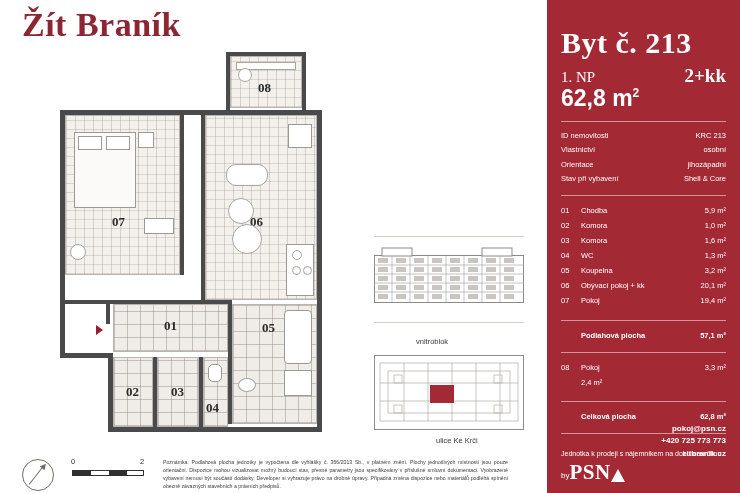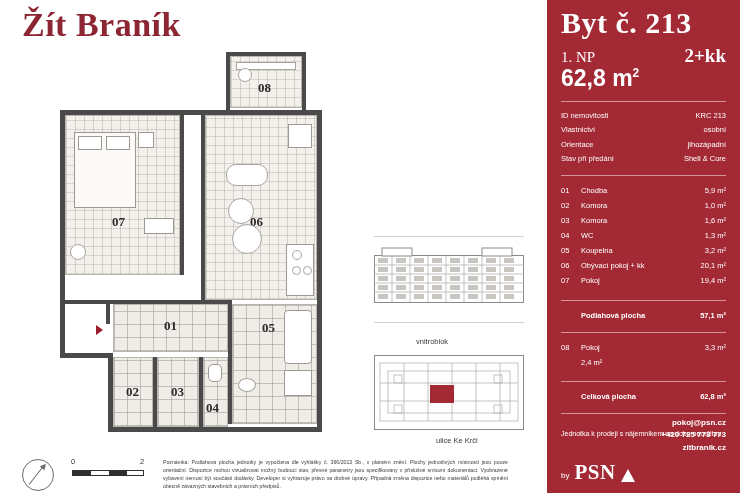--- a/index.html
+++ b/index.html
@@ -165,21 +165,21 @@
     background: #a32a35;
     color: #ffffff;
   }
   .r-pad { padding: 0 14px; }
 
   .unit-title {
     font-family: "Liberation Serif", serif;
     font-size: 30px;
     font-weight: bold;
     line-height: 1;
-    padding-top: 8px;
+    padding-top: 28px;
     letter-spacing: 0.5px;
   }
   .floor-row {
     display: flex;
     align-items: baseline;
     justify-content: space-between;
     margin-top: 7px;
   }
   .floor {
     font-family: "Liberation Serif", serif;
@@ -243,22 +243,21 @@
     font-size: 8px;
     line-height: 1.55;
   }
   .contact .mail { font-weight: bold; }
   .contact .phone { font-weight: bold; }
   .contact .web { font-weight: bold; }
   .byline {
     display: flex;
     align-items: flex-end;
     justify-content: flex-start;
-    gap: 5px;
-    margin-top: 8px;
+    margin-top: 2px;
   }
   .by { font-size: 8px; padding-bottom: 3px; }
   .psn {
     font-family: "Liberation Serif", serif;
     font-size: 21px;
     font-weight: bold;
     letter-spacing: 0.5px;
     line-height: 1;
   }
   .psn-tri {
@@ -482,21 +481,21 @@
         </div>
         <div class="kv">
           <span class="k">Vlastnictví</span>
           <span class="v">osobní</span>
         </div>
         <div class="kv">
           <span class="k">Orientace</span>
           <span class="v">jihozápadní</span>
         </div>
         <div class="kv">
-          <span class="k">Stav při předání</span>
+          <span class="k">Stav při vybavení</span>
           <span class="v">Shell &amp; Core</span>
         </div>
       </div>
 
       <div class="divider"></div>
 
       <div class="rows">
         <div class="row">
           <span class="idx">01</span>
           <span class="nm">Chodba</span>

